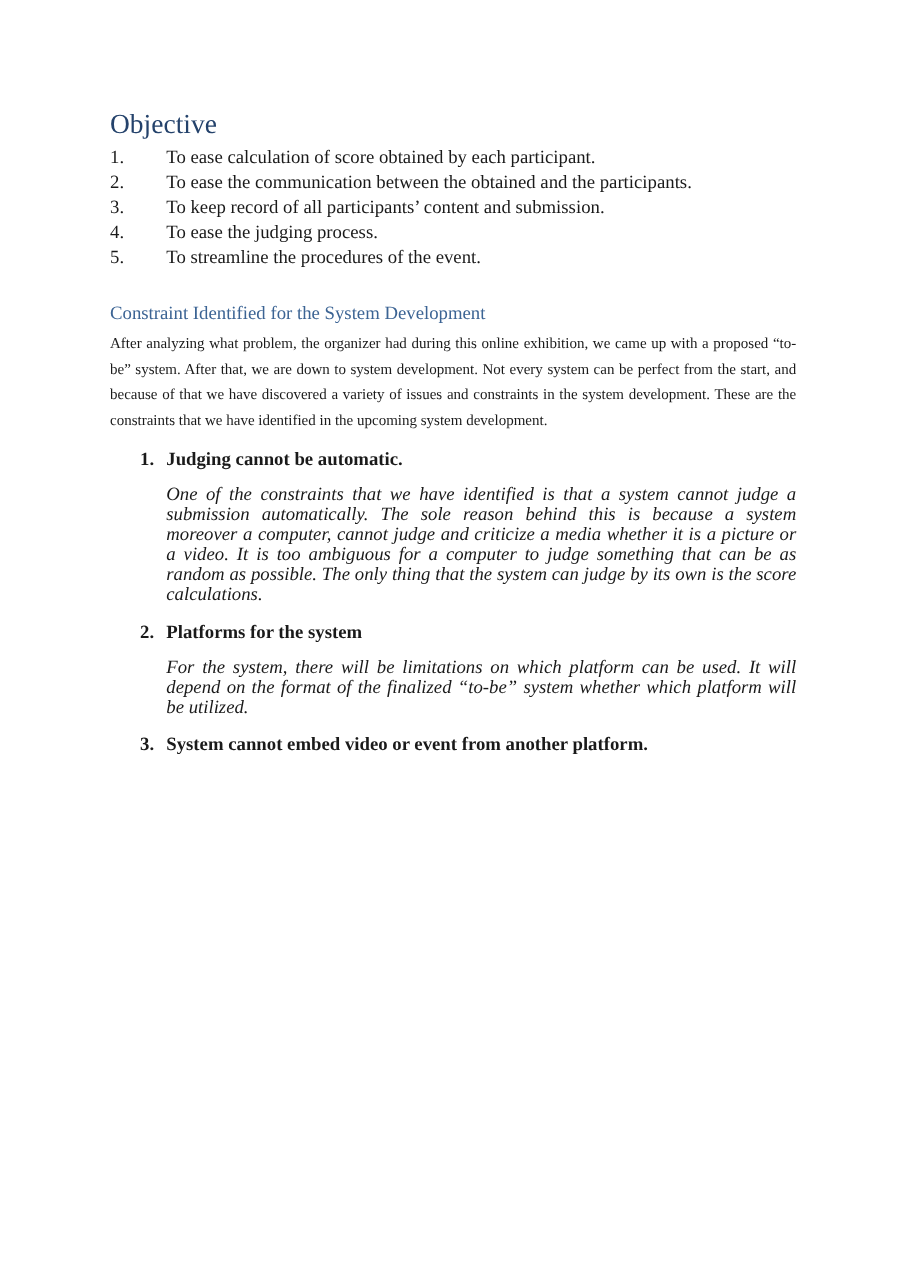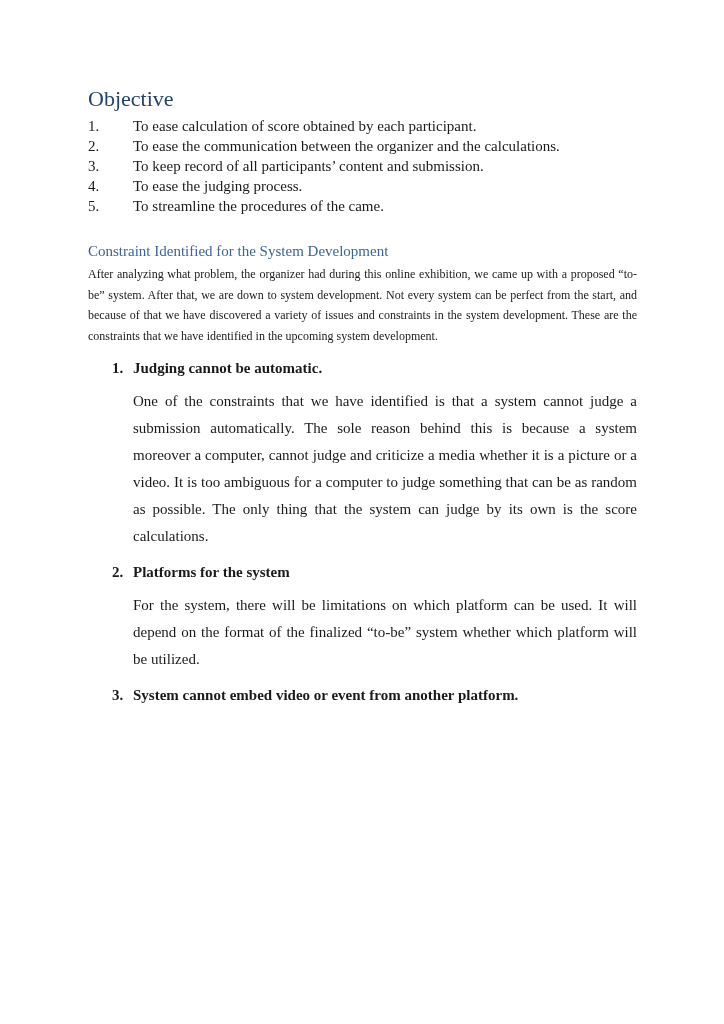--- a/index.html
+++ b/index.html
@@ -59,23 +59,24 @@
     line-height: 16px;
     font-weight: bold;
     padding-left: 24px;
     margin: 14px 0 12px 0;
   }
   .constraint-title .num {
     flex: 0 0 21px;
   }
   .constraint-body {
     font-size: 15px;
-    line-height: 27px;
+    line-height: 16px;
     text-align: justify;
     margin: 0 0 14px 45px;
+    font-style: italic;
   }
   .footer {
     position: absolute;
     right: 86px;
     top: 933px;
     display: flex;
     align-items: center;
   }
   .footer-text {
     font-family: Liberation Mono, monospace;
@@ -104,33 +105,33 @@
 
     <h1 class="doc-title">Objective</h1>
 
     <div class="obj-list">
       <div class="obj-item">
         <span class="num">1.</span>
         <span>To ease calculation of score obtained by each participant.</span>
       </div>
       <div class="obj-item">
         <span class="num">2.</span>
-        <span>To ease the communication between the organizer and the calculations.</span>
+        <span>To ease the communication between the obtained and the participants.</span>
       </div>
       <div class="obj-item">
         <span class="num">3.</span>
         <span>To keep record of all participants’ content and submission.</span>
       </div>
       <div class="obj-item">
         <span class="num">4.</span>
         <span>To ease the judging process.</span>
       </div>
       <div class="obj-item">
         <span class="num">5.</span>
-        <span>To streamline the procedures of the came.</span>
+        <span>To streamline the procedures of the event.</span>
       </div>
     </div>
 
     <h2 class="section-heading">Constraint Identified for the System Development</h2>
 
     <p class="intro-para">After analyzing what problem, the organizer had during this online exhibition, we came up with a proposed “to-be” system. After that, we are down to system development. Not every system can be perfect from the start, and because of that we have discovered a variety of issues and constraints in the system development. These are the constraints that we have identified in the upcoming system development.</p>
 
     <div>
       <div class="constraint-title">
         <span class="num">1.</span>

